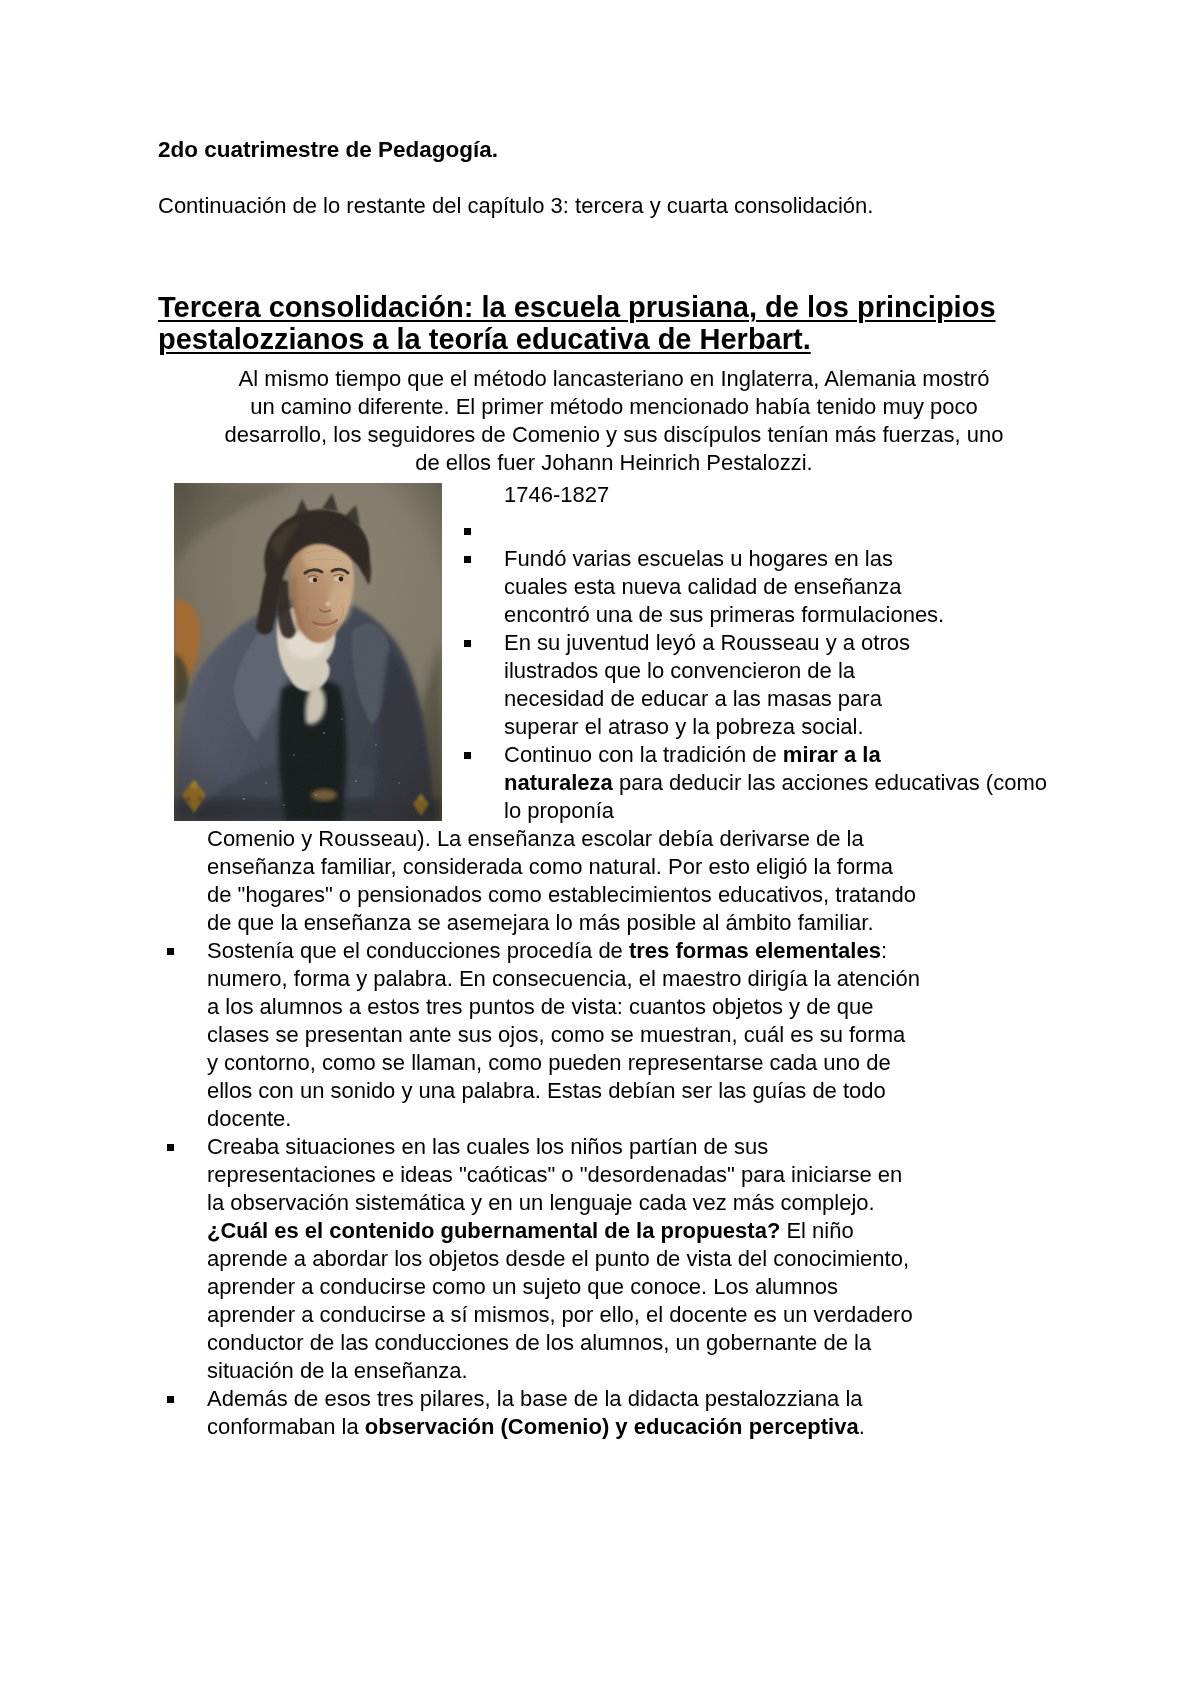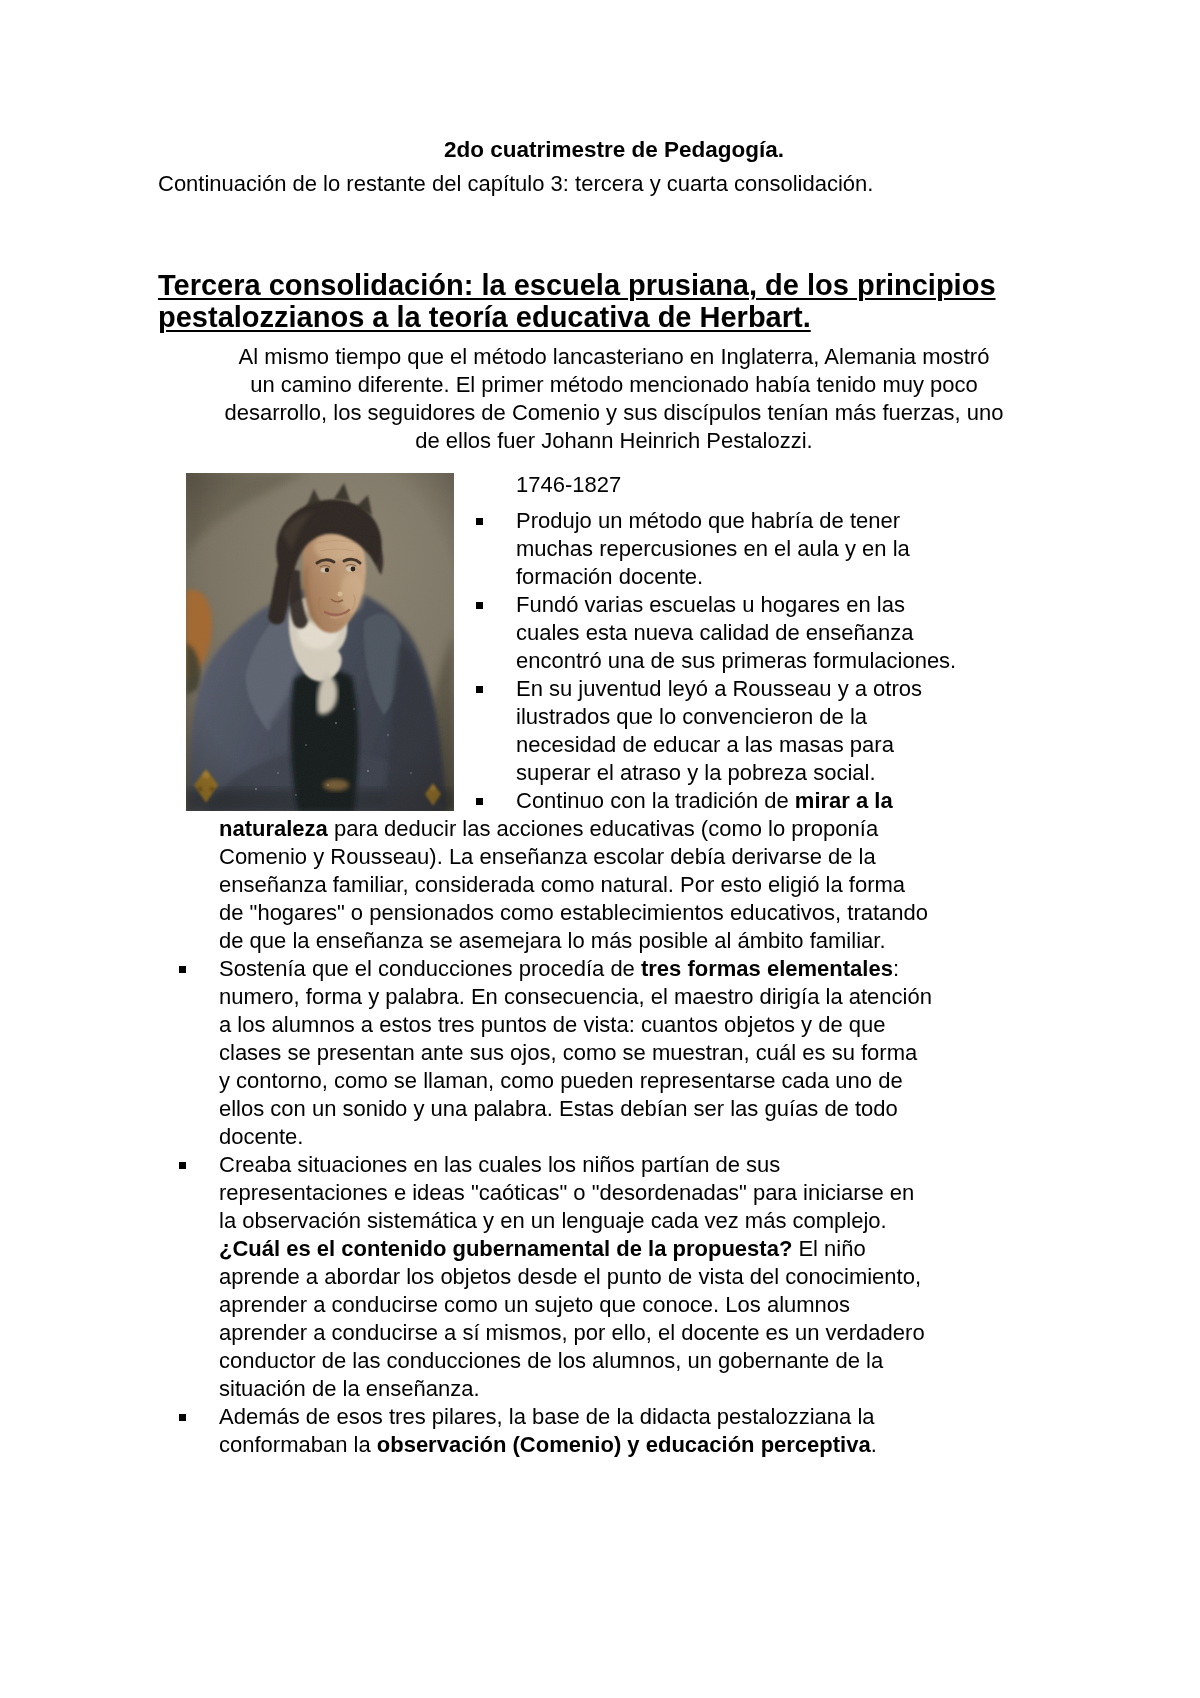--- a/index.html
+++ b/index.html
@@ -1,29 +1,29 @@
 <!DOCTYPE html>
 <html><head>
 <meta charset="utf-8">
 <style>
   html,body{margin:0;padding:0;background:#ffffff;}
   .page{
     position:relative;width:1200px;height:1698px;background:#fff;
     box-sizing:border-box;padding:136px 130px 0 158px;overflow:hidden;
     font-family:"Liberation Sans",sans-serif;font-size:22px;line-height:28px;color:#000;
   }
-  .title{font-size:22.5px;font-weight:bold;line-height:28px;text-align:center;margin:0 0 6px 0;}
+  .title{font-size:22.5px;font-weight:bold;line-height:28px;margin:0 0 28px 0;}
   .intro{white-space:pre-line;margin:0;}
   .heading{
     font-size:29px;font-weight:bold;line-height:31.5px;margin:72px 0 10px 0;
     text-decoration:underline;text-decoration-thickness:2px;text-underline-offset:3px;
     white-space:pre-line;
   }
   .para{white-space:pre-line;margin:0 0 4px 0;text-align:center;}
-  .figure{margin:16px;}
+  .figure{margin:4px;}
   .portrait{float:left;width:268px;height:338px;margin:2px 62px 0 12px;display:block;}
   .dates{margin:0 0 8px 0;}
   .bullets{padding-left:25px;}
   .li{padding-left:20px;text-indent:-20px;white-space:pre-line;}
   .li .b{font-weight:bold;}
   .marker{display:inline-block;width:20px;}
   .marker::before{content:"";display:inline-block;width:7px;height:7px;background:#000;margin-bottom:3px;}
 </style>
 </head>
 <body>
@@ -173,23 +173,21 @@
         </g>
       </g>
 
       <rect x="0" y="0" width="268" height="338" filter="url(#grain)" opacity="0.45"></rect>
       <rect x="0" y="0" width="268" height="338" fill="url(#vin)"></rect>
     </svg>
 
     <div class="dates">1746-1827</div>
 
     <div class="bullets">
-        <div class="li"><span class="marker"></span><span>Produjo un método que habría de tener
-muchas repercusiones en el aula y en la
-formación docente.</span></div>
+        <div class="li"><span class="marker"></span></div>
         <div class="li"><span class="marker"></span><span>Fundó varias escuelas u hogares en las
 cuales esta nueva calidad de enseñanza
 encontró una de sus primeras formulaciones.</span></div>
         <div class="li"><span class="marker"></span><span>En su juventud leyó a Rousseau y a otros
 ilustrados que lo convencieron de la
 necesidad de educar a las masas para
 superar el atraso y la pobreza social.</span></div>
         <div class="li"><span class="marker"></span><span>Continuo con la tradición de </span><span class="b">mirar a la
 naturaleza</span><span> para deducir las acciones educativas (como lo proponía
 Comenio y Rousseau). La enseñanza escolar debía derivarse de la

